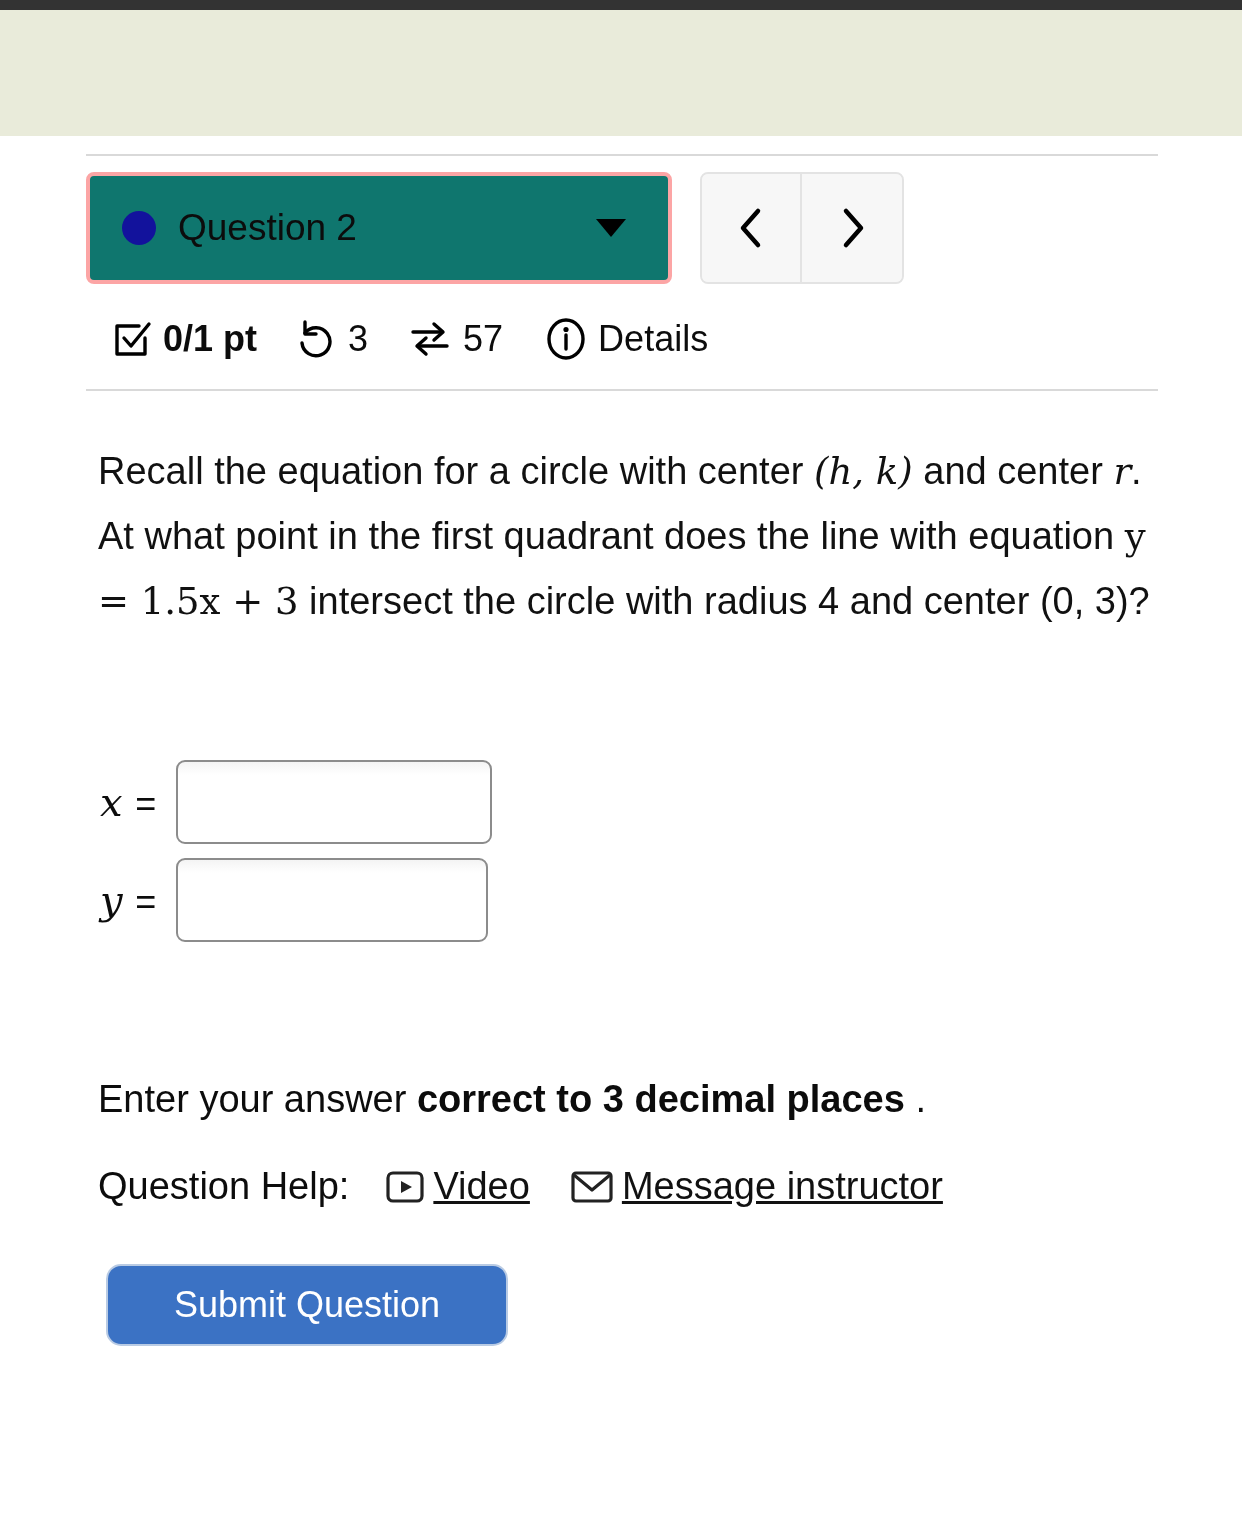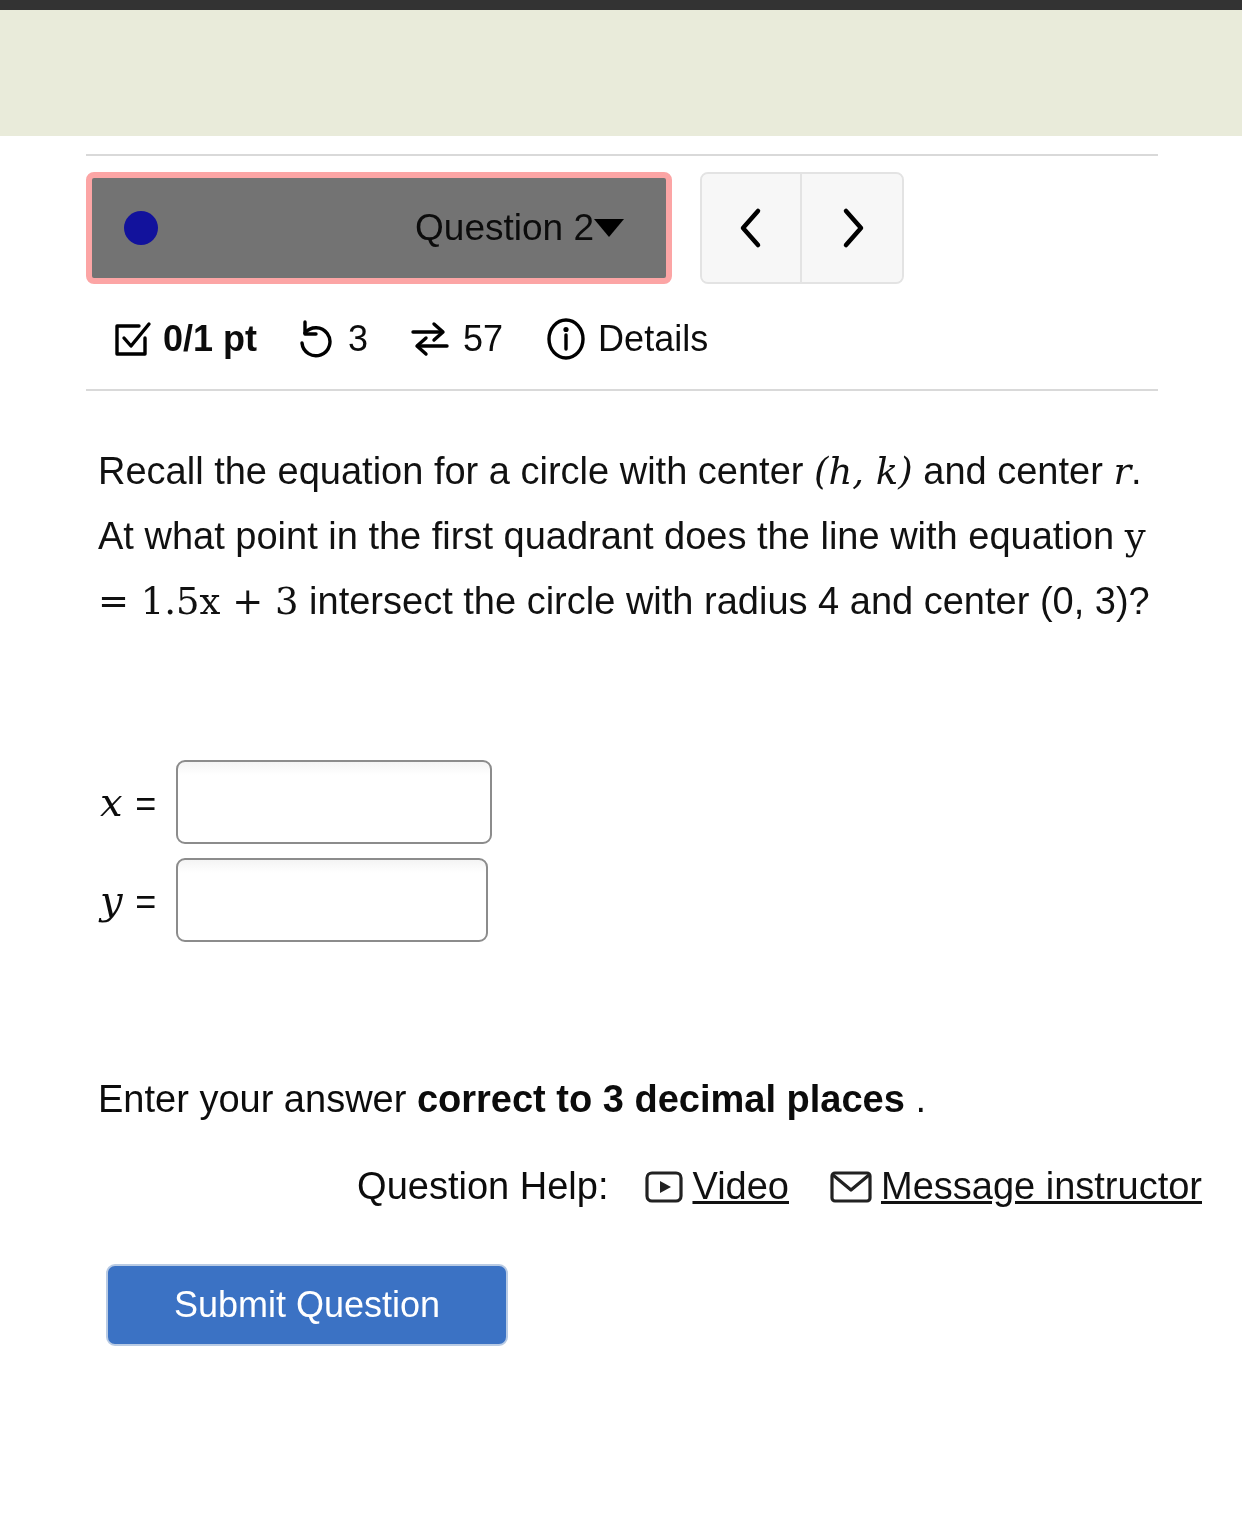--- a/index.html
+++ b/index.html
@@ -42,28 +42,27 @@
   
   #q-row {
     display: flex;
     align-items: flex-start;
     margin-left: 86px;
     margin-top: 16px;
   }
   #q-select {
     width: 586px;
     height: 112px;
-    border: 6px solid #fca5a5;
+    border: 4px solid #fca5a5;
     border-radius: 8px;
-    background: #737373;
+    background: #0f766e;
     display: flex;
     align-items: center;
     padding: 0 24px 0 32px;
     cursor: pointer;
-    text-align: right;
   }
   #q-dot {
     width: 34px;
     height: 34px;
     border-radius: 50%;
     background: #12129c;
     flex: 0 0 auto;
   }
   #q-label {
     font-size: 37px;
@@ -185,21 +184,20 @@
     font-size: 38px;
   }
   #enter-note b { font-weight: bold; }
 
   #help-row {
     margin-left: 98px;
     margin-top: 44px;
     display: flex;
     align-items: center;
     font-size: 38px;
-    justify-content: flex-end;
   }
   #help-label { margin-right: 36px; white-space: nowrap; }
   .help-link {
     display: flex;
     align-items: center;
     text-decoration: none;
     color: #111111;
     cursor: pointer;
     margin-right: 40px;
   }
@@ -211,21 +209,21 @@
   .help-link svg { display: block; flex: 0 0 auto; }
 
   
   #submit-btn {
     margin-left: 106px;
     margin-top: 56px;
     width: 402px;
     height: 82px;
     background: #3b72c4;
     border: 2px solid #b9cbe4;
-    border-radius: 9px;
+    border-radius: 15px;
     color: #ffffff;
     font-size: 36px;
     font-family: "Liberation Sans", sans-serif;
     cursor: pointer;
     padding: 0;
   }
 </style>
 </head>
 <body>
 

